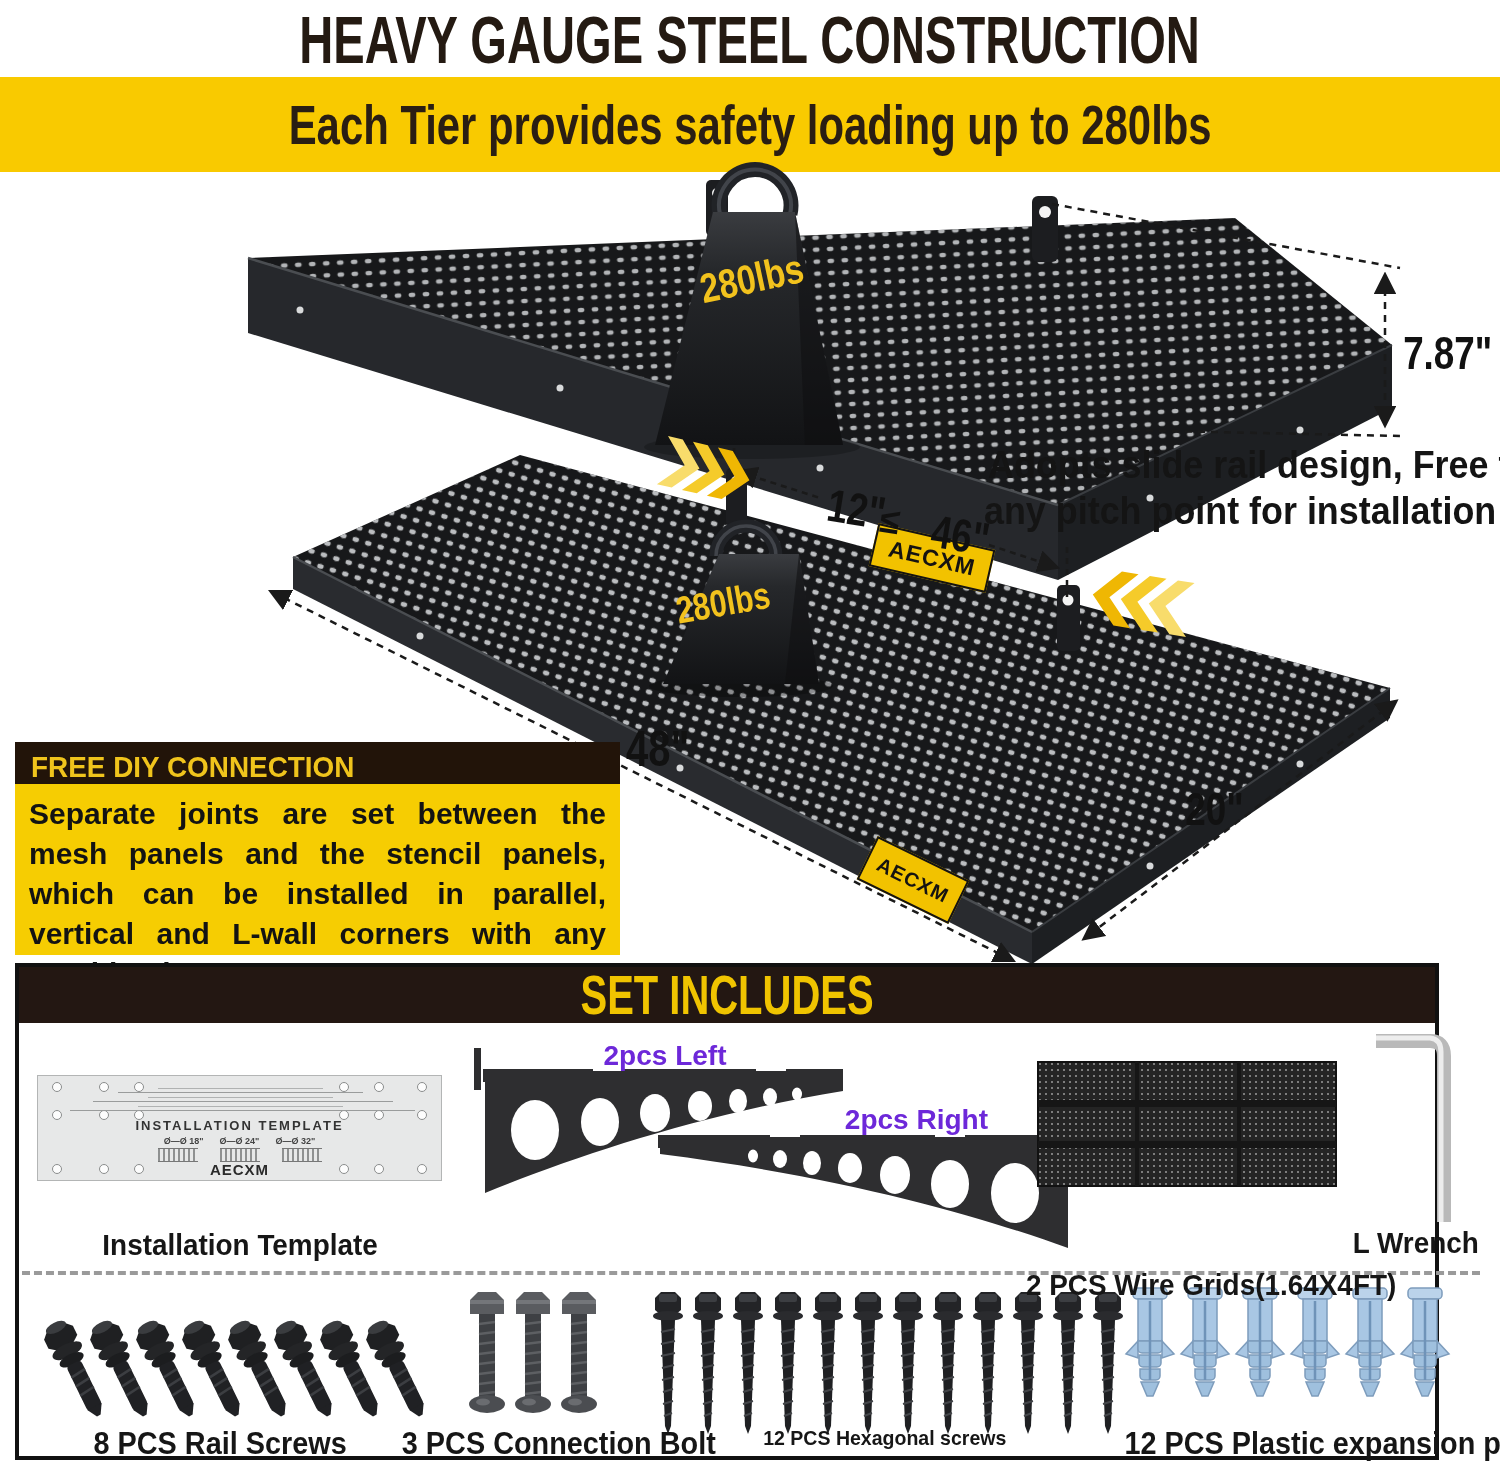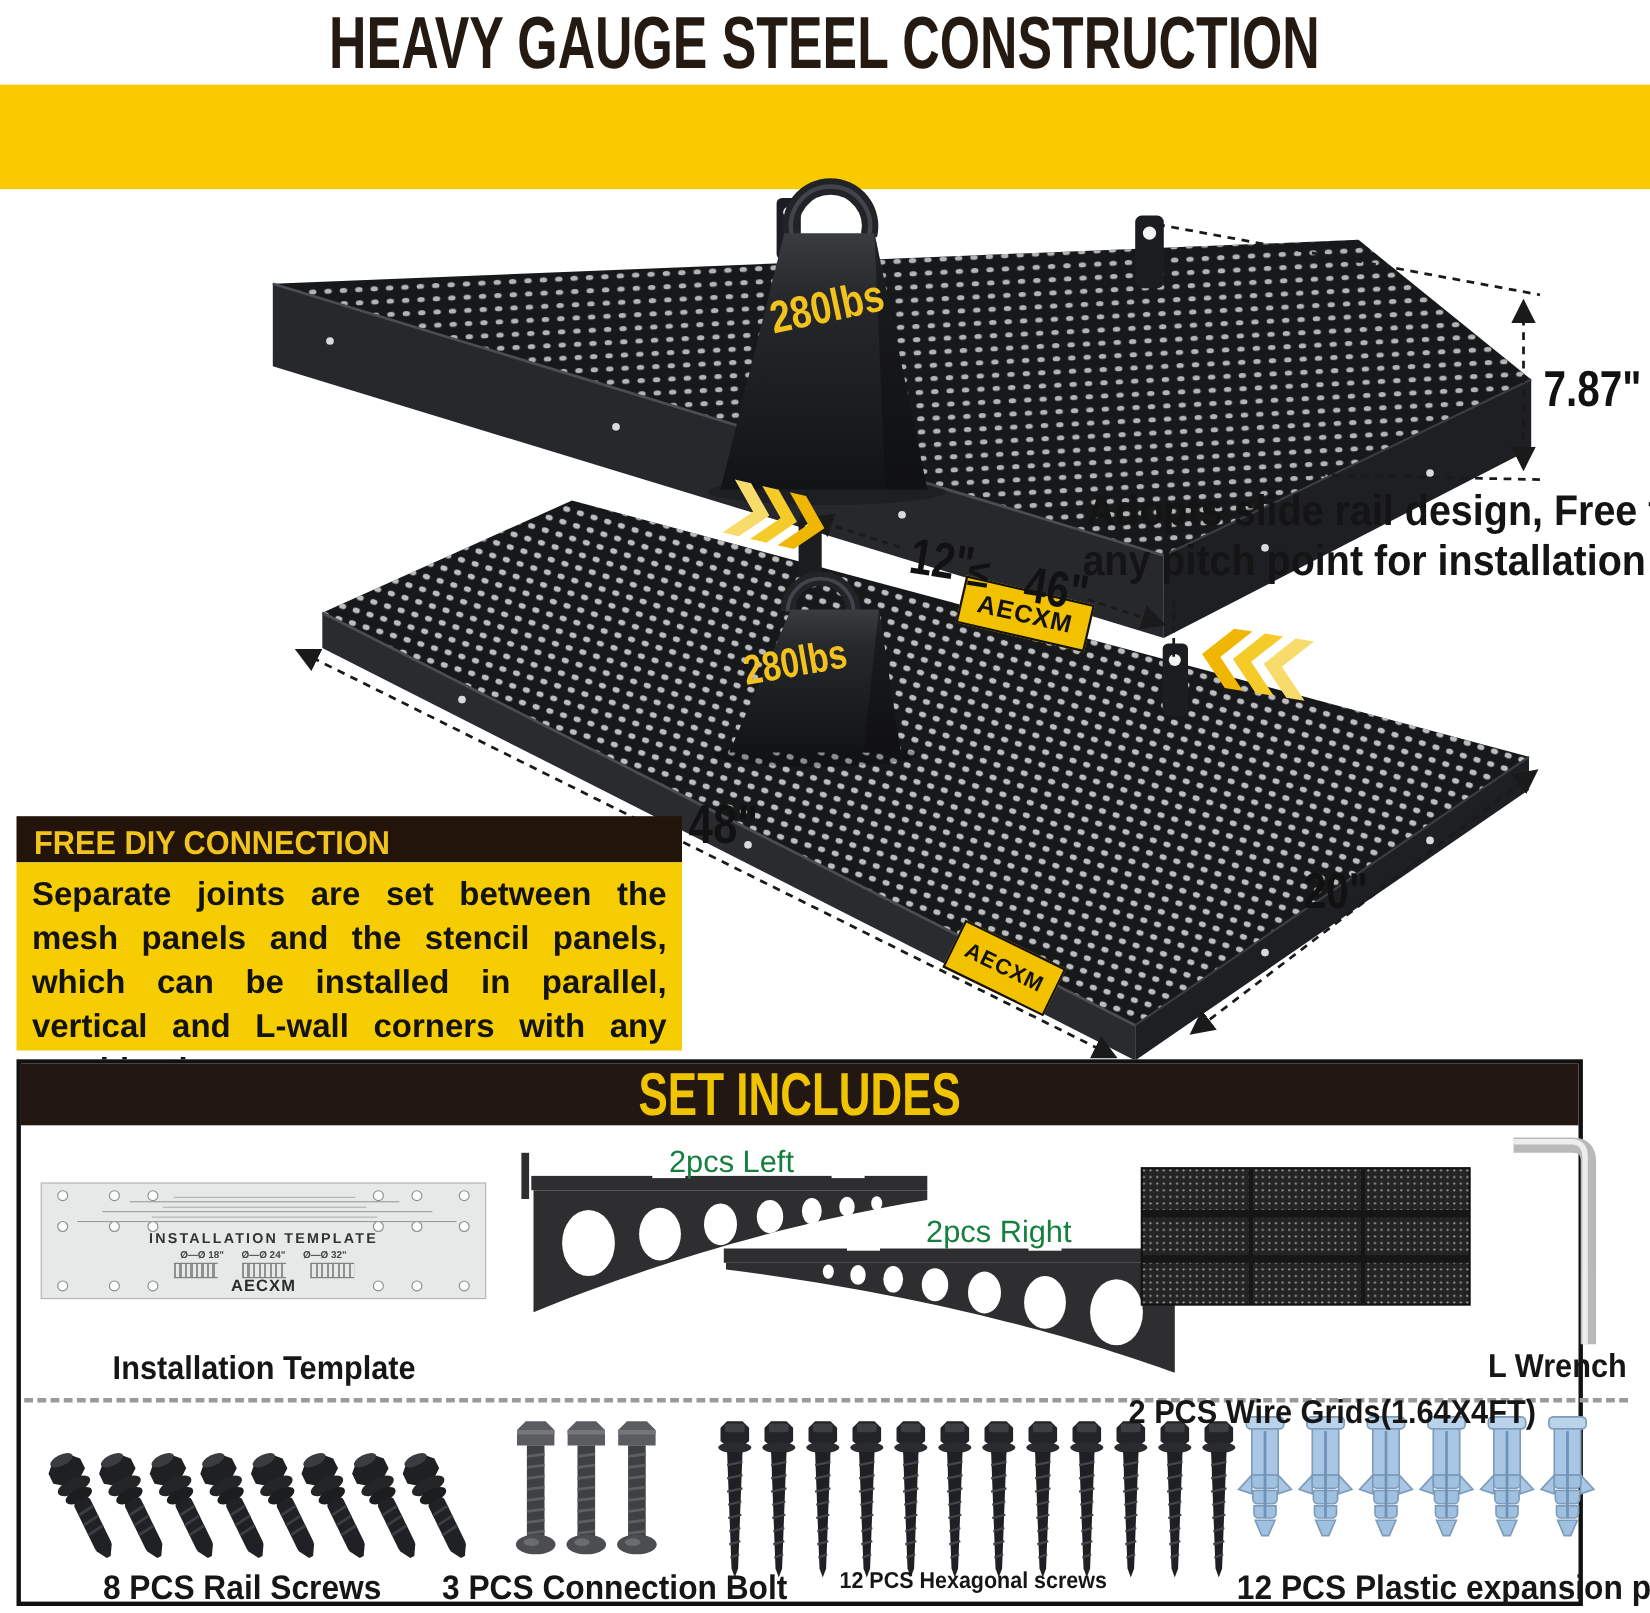--- a/index.html
+++ b/index.html
@@ -54,21 +54,21 @@
   .diy-body p{margin:10px 14px 0 14px;font-weight:bold;font-size:30px;line-height:40px;color:#131313;text-align:justify;}
 
   
   .setbox{left:15px;top:963px;width:1424px;height:497px;background:#fff;border:4px solid #111;box-sizing:border-box;}
   .set-banner{position:absolute;left:0;top:0;width:100%;height:56px;background:#231712;display:flex;align-items:center;justify-content:center;}
   .set-banner span{font-weight:bold;font-size:54px;color:#F0C400;transform:scaleX(.74) scaleY(1.02);white-space:nowrap;}
   .divider{left:22px;top:1271px;width:1458px;height:0;border-top:4px dashed #9a9a9a;}
 
   .item-label{font-weight:bold;font-size:30px;color:#161616;text-align:center;}
   .item-label .cond{transform:scaleX(.93);}
-  .tag{font-weight:normal;font-size:28px;color:#15803d;text-align:center;}
+  .tag{font-weight:bold;font-size:28px;color:#6d28d9;text-align:center;}
 
   
   .tpl{left:37px;top:1075px;width:405px;height:106px;background:#E7E8E8;border:1px solid #b3b5b5;box-sizing:border-box;}
   .hole{position:absolute;width:8px;height:8px;border-radius:50%;background:#fdfdfd;border:1px solid #8b8d8d;}
   .tline{position:absolute;height:1px;background:#9a9c9c;}
   .tpl-title{position:absolute;left:0;top:42px;width:100%;text-align:center;font-weight:bold;
              font-size:13px;letter-spacing:2px;color:#333;}
   .tpl-sizes{position:absolute;left:0;top:60px;width:100%;display:flex;justify-content:center;gap:16px;
              font-size:9px;font-weight:bold;color:#444;}
   .tpl-bars{position:absolute;left:0;top:72px;width:100%;display:flex;justify-content:center;gap:22px;}
@@ -78,20 +78,21 @@
              letter-spacing:1px;color:#2b2b2b;}
   .fineprint{position:absolute;height:1px;background:#b0b2b2;}
 </style>
 </head>
 <body>
 
 <div class="stage">
 
   <div class="abs title"><span class="cond">HEAVY GAUGE STEEL CONSTRUCTION</span></div>
   <div class="abs banner"></div>
+  <div class="abs banner-text"><span class="cond">Each Tier provides safety loading up to 280lbs</span></div>
 
   <svg class="abs scene" width="1500" height="970" viewBox="0 0 1500 970">
     <defs>
       <pattern id="dots1" width="14" height="12" patternUnits="userSpaceOnUse" patternTransform="rotate(-3)">
         <ellipse cx="4" cy="4" rx="3.4" ry="2.3" fill="#c3c6c8" opacity="0.9"></ellipse>
       </pattern>
       <pattern id="dots2" width="13" height="12" patternUnits="userSpaceOnUse" patternTransform="rotate(17)">
         <ellipse cx="4" cy="4" rx="3.3" ry="2.4" fill="#cdd0d2" opacity="0.9"></ellipse>
       </pattern>
       <linearGradient id="wg" x1="0" y1="0" x2="0" y2="1">
@@ -415,21 +416,21 @@
         <use href="#icon-plug" x="0"></use>
         <use href="#icon-plug" x="55"></use>
         <use href="#icon-plug" x="110"></use>
         <use href="#icon-plug" x="165"></use>
         <use href="#icon-plug" x="220"></use>
         <use href="#icon-plug" x="275"></use>
       </g>
   </svg>
 
   <div class="abs tag" style="left:597px;top:1040px;width:136px;"><span class="cond">2pcs Left</span></div>
-  <div class="abs tag" style="left:828px;top:1104px;width:160px;"><span class="cond">2pcs Right</span></div>
+  <div class="abs tag" style="left:828px;top:1104px;width:160px;text-align:right;"><span class="cond">2pcs Right</span></div>
 
   <div class="abs item-label" style="left:85px;top:1228px;width:310px;"><span class="cond">Installation Template</span></div>
   <div class="abs item-label" style="left:1012px;top:1268px;width:352px;"><span class="cond">2 PCS Wire Grids(1.64X4FT)</span></div>
   <div class="abs item-label" style="left:1348px;top:1226px;width:130px;"><span class="cond">L Wrench</span></div>
 
   <div class="abs item-label" style="left:75px;top:1426px;width:290px;font-size:31px;"><span class="cond">8 PCS Rail Screws</span></div>
   <div class="abs item-label" style="left:390px;top:1426px;width:290px;font-size:31px;"><span class="cond">3 PCS Connection Bolt</span></div>
   <div class="abs item-label" style="left:735px;top:1426px;width:300px;font-size:21px;"><span class="cond">12 PCS Hexagonal screws</span></div>
   <div class="abs item-label" style="left:1108px;top:1426px;width:380px;font-size:31px;"><span class="cond">12 PCS Plastic expansion plugs</span></div>
 

